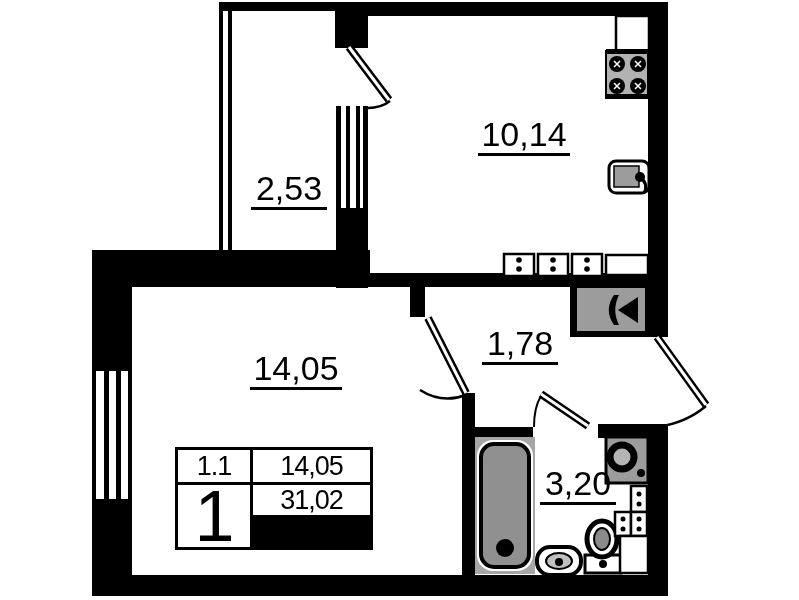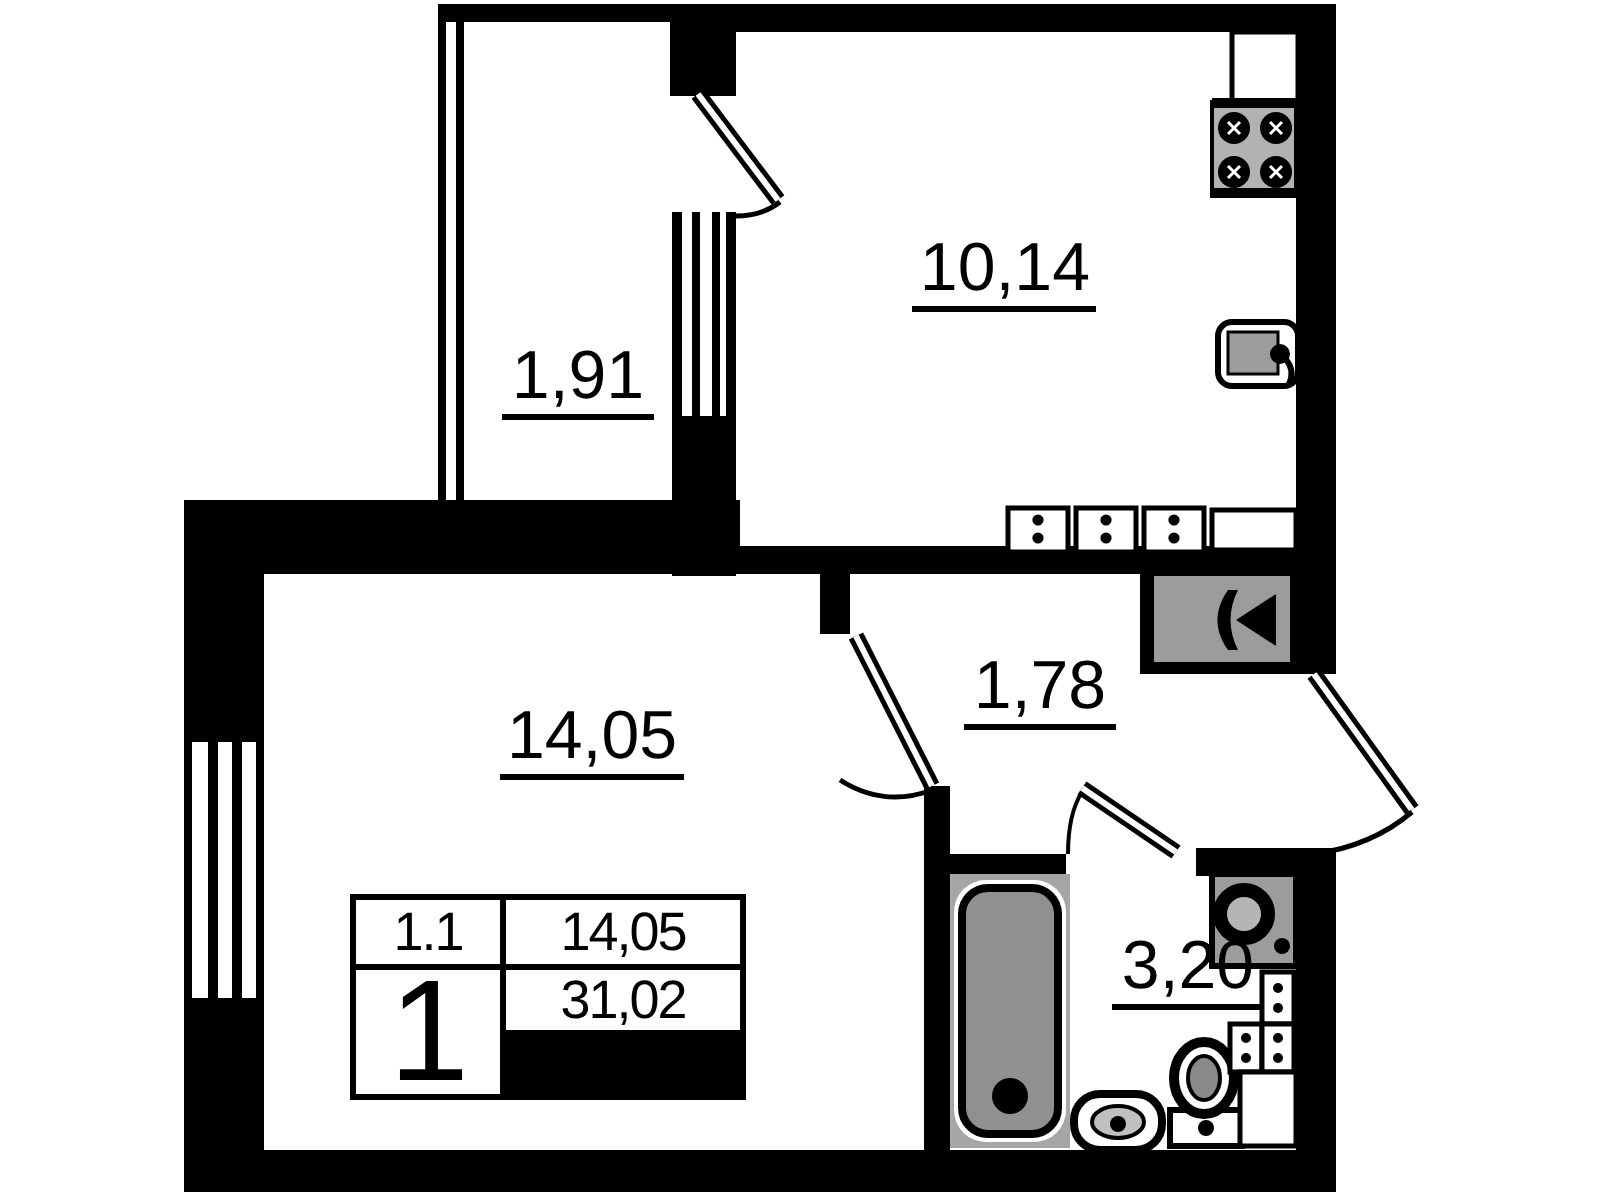--- a/index.html
+++ b/index.html
@@ -3,24 +3,24 @@
 <meta charset="utf-8">
 <style>
   html,body{margin:0;padding:0;background:#fff;}
   #plan{position:relative;width:799px;height:600px;background:#ffffff;
         font-family:"Liberation Sans",sans-serif;overflow:hidden;}
   #plan svg{position:absolute;left:0;top:0;}
   .room-label{position:absolute;color:#000;font-size:34px;line-height:1.0;
 ryge    letter-spacing:-1px;white-space:nowrap;text-align:center;
     border-bottom:3px solid #000;padding:0 3px 2px 3px;font-weight:400;}
   .lbl-balcony{left:251px;top:171px;width:70px;}
-  .lbl-kitchen{left:456px;top:117px;width:86px;text-align:right;}
+  .lbl-kitchen{left:478px;top:117px;width:86px;}
   .lbl-living{left:250px;top:351px;width:86px;}
   .lbl-hall{left:482px;top:326px;width:70px;}
-  .lbl-bath{left:556px;top:466px;width:70px;}
+  .lbl-bath{left:540px;top:466px;width:70px;}
   
   .info-table{position:absolute;left:175px;top:447px;width:198px;height:103px;
     background:#000;display:grid;grid-template-columns:72px 117px;
     grid-template-rows:32px 30px 29px;gap:3px;padding:3px;box-sizing:border-box;}
   .info-table .cell{background:#fff;display:flex;align-items:center;justify-content:center;
     color:#000;font-size:27px;letter-spacing:-1px;}
   .cell-unit{grid-column:1;grid-row:1;text-align:center;}
   .cell-unit-area{grid-column:2;grid-row:1;}
   .cell-apt{grid-column:1;grid-row:2/4;font-size:72px !important;line-height:.9;}
   .cell-living-space{grid-column:2;grid-row:2;}
@@ -184,21 +184,21 @@
     <path d="M 541 394 L 588 426" stroke="#fff" stroke-width="3"></path>
     <path d="M 534 427 Q 534 407 541 396" stroke="#000" stroke-width="2"></path>
   </g>
   <g fill="none">
     <path d="M 657 337 L 706 405" stroke="#000" stroke-width="8"></path>
     <path d="M 657 337 L 706 405" stroke="#fff" stroke-width="3"></path>
     <path d="M 657 427 Q 686 423 706 406" stroke="#000" stroke-width="2.5"></path>
   </g>
 </svg>
 
-<div class="room-label lbl-balcony">1,91</div>
+<div class="room-label lbl-balcony">2,53</div>
 <div class="room-label lbl-kitchen">10,14</div>
 <div class="room-label lbl-living">14,05</div>
 <div class="room-label lbl-hall">1,78</div>
 <div class="room-label lbl-bath">3,20</div>
 
 <div class="info-table">
   <div class="cell cell-unit">1.1</div>
   <div class="cell cell-unit-area">14,05</div>
   <div class="cell cell-apt">1</div>
   <div class="cell cell-living-space">31,02</div>

